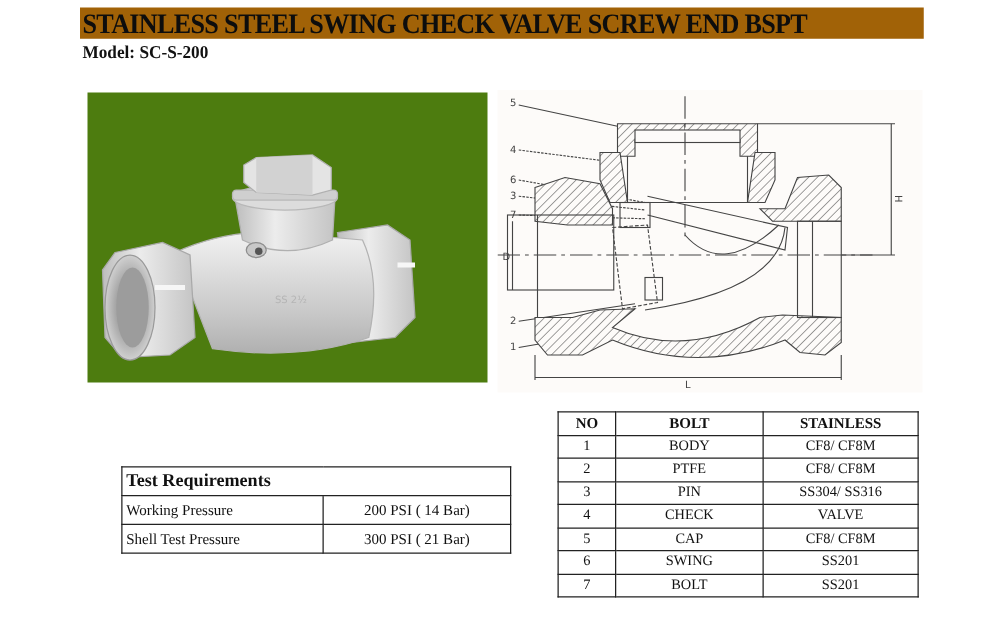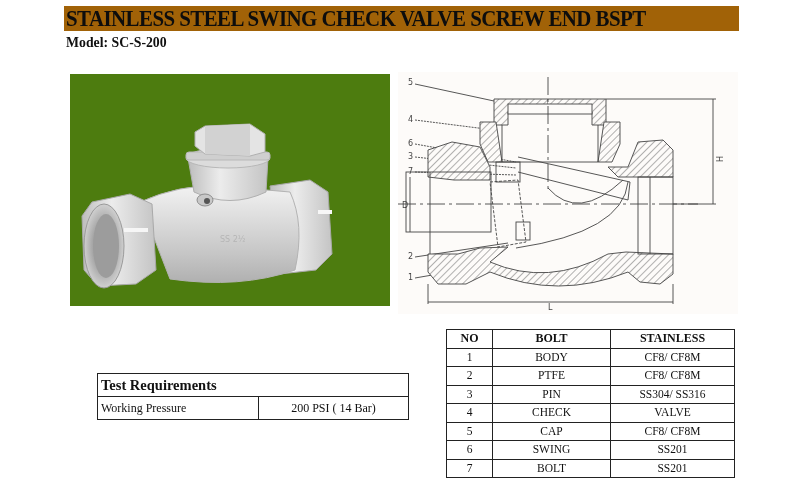--- a/index.html
+++ b/index.html
@@ -152,20 +152,24 @@
 
 <table class="test">
   <tbody>
       <tr>
     <td class="hd" colspan="2">Test Requirements</td>
   </tr>
   <tr>
     <td>Working Pressure</td>
     <td class="v">200 PSI ( 14 Bar)</td>
   </tr>
+  <tr>
+    <td>Shell Test Pressure</td>
+    <td class="v">300 PSI ( 21 Bar)</td>
+  </tr>
 </tbody>
   </table>
 
 <table class="mat">
   <tbody>
       <tr class="hdr">
     <td class="c1">NO</td>
     <td class="c2">BOLT</td>
     <td>STAINLESS</td>
   </tr>

